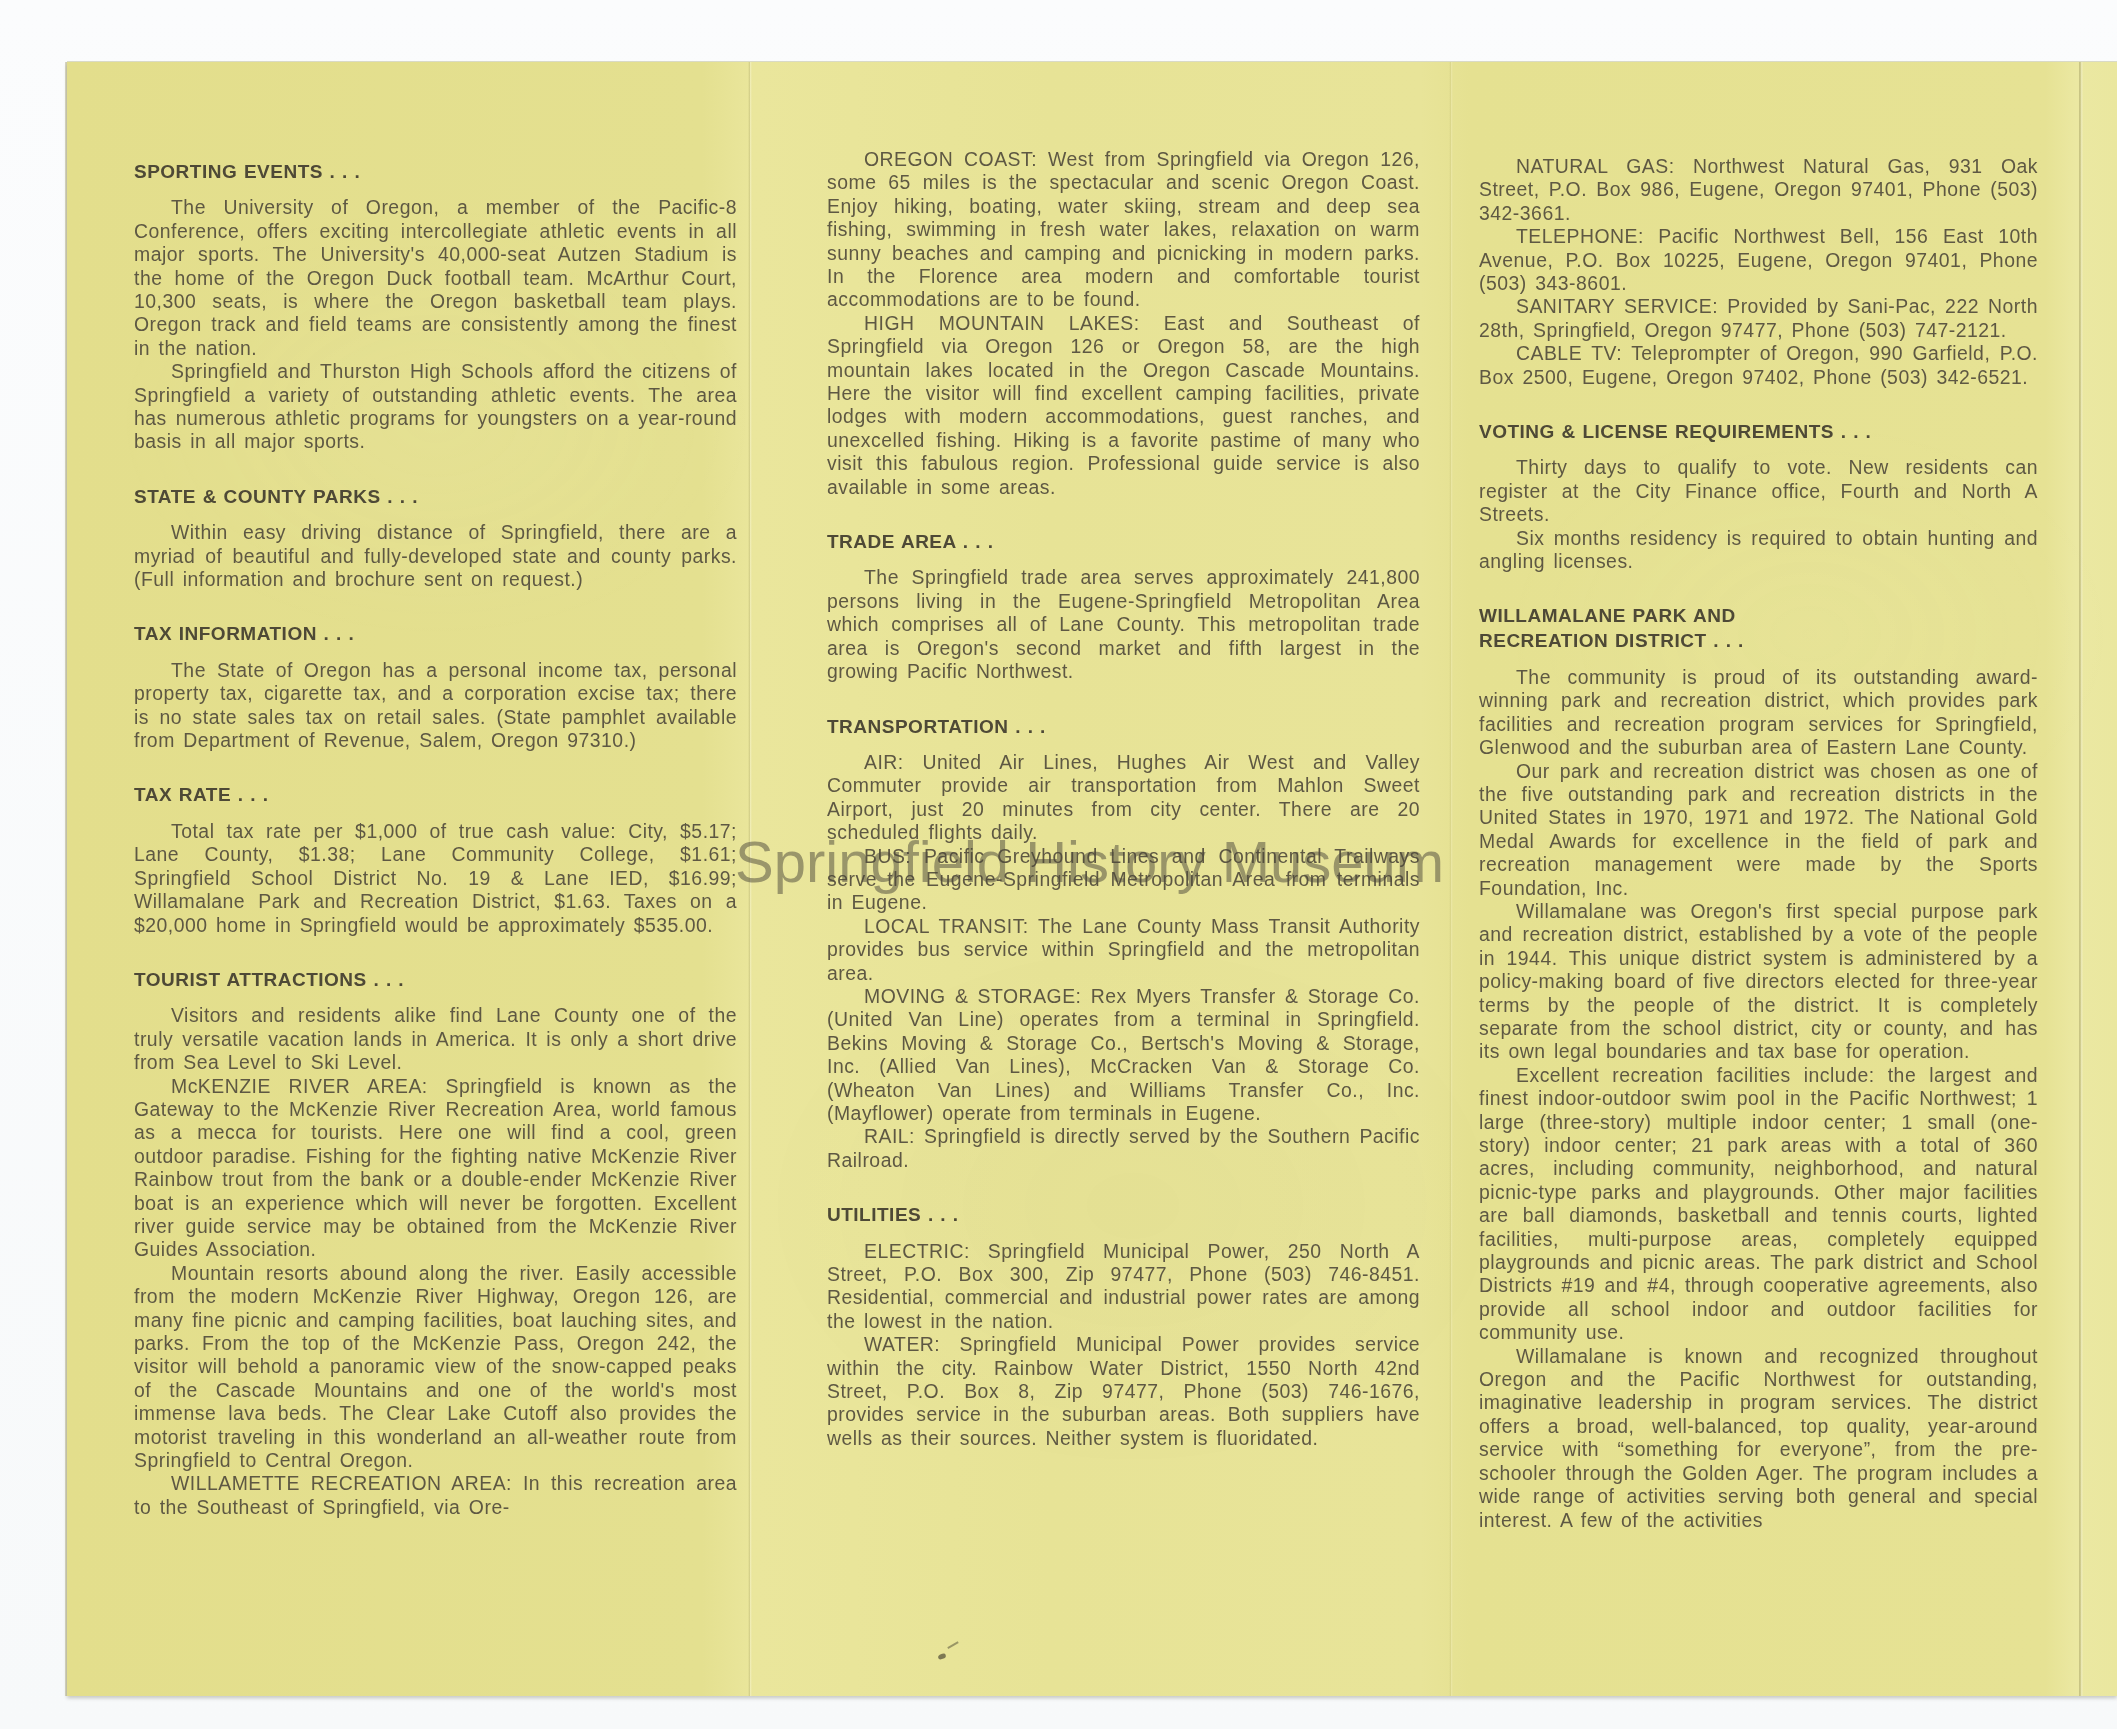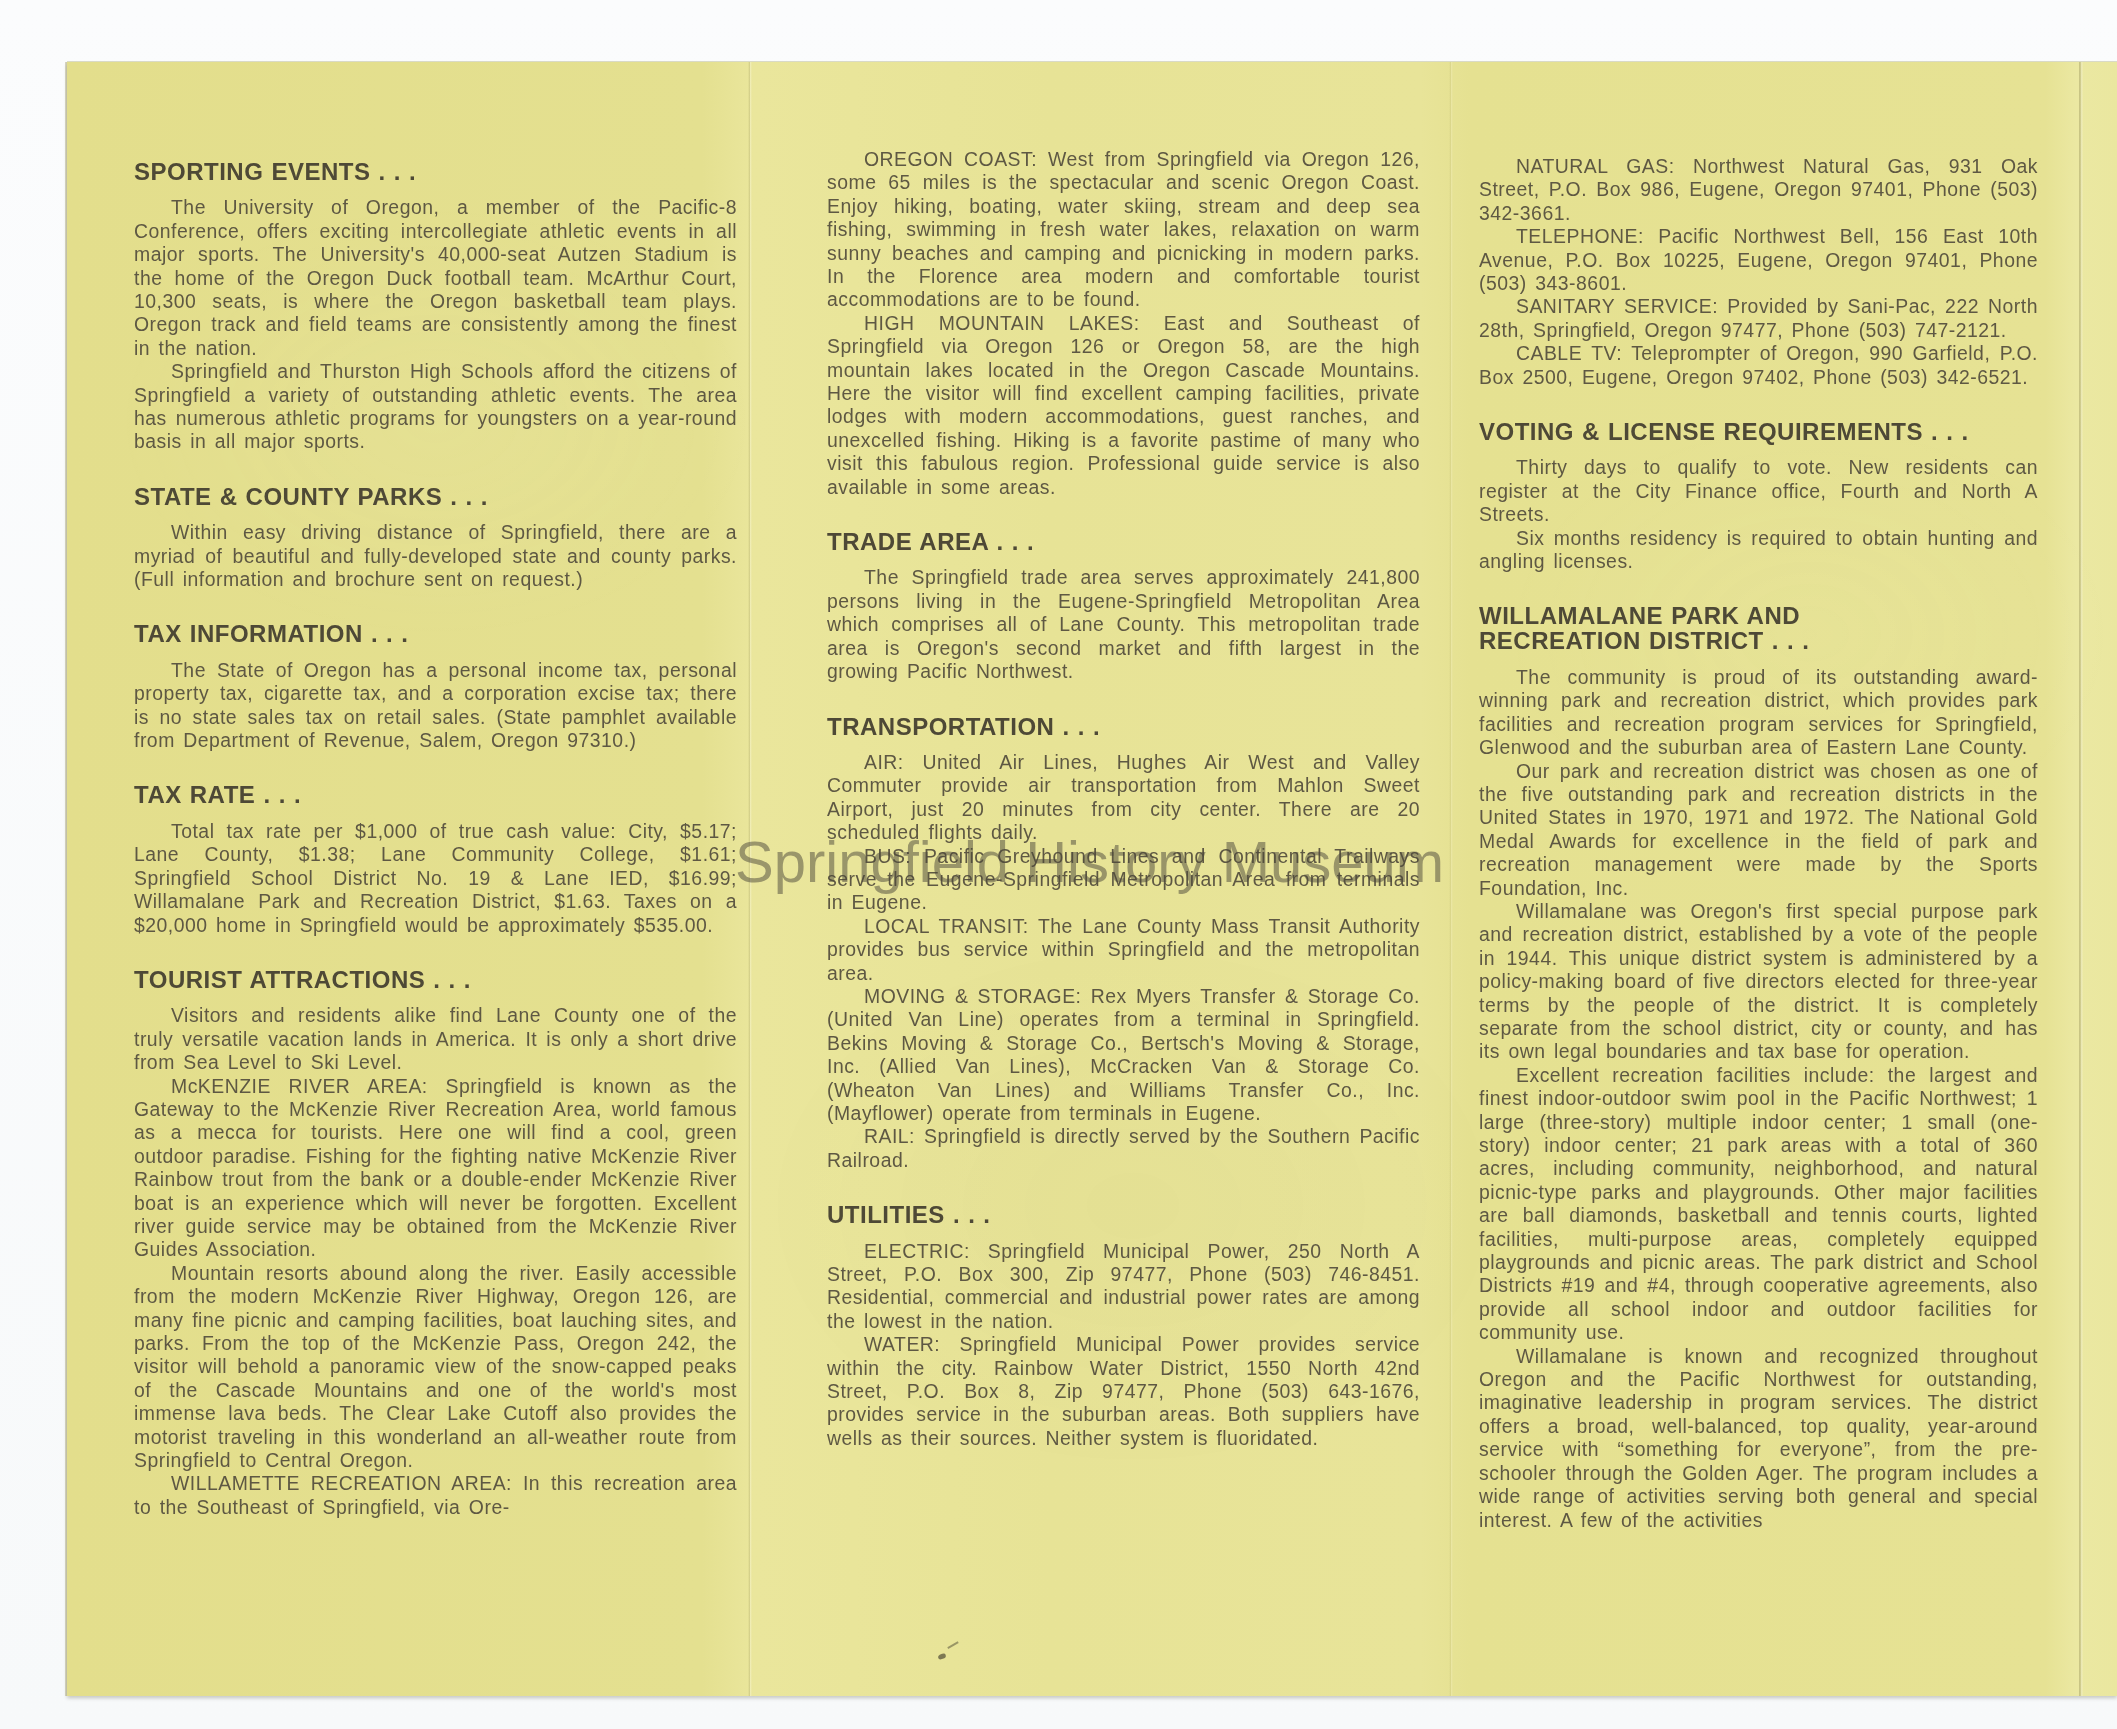--- a/index.html
+++ b/index.html
@@ -33,21 +33,21 @@
   .crease-inner{background:linear-gradient(90deg,transparent,rgba(110,104,55,.20) 45%,rgba(255,255,248,.28) 62%,transparent);}
   .crease-right{background:linear-gradient(90deg,rgba(110,104,55,.28) 30%,rgba(255,255,248,.35) 70%,transparent);}
   .column{
     position:absolute;z-index:2;
     color:#5e5843;
     font-size:19.4px;line-height:23.4px;
     letter-spacing:0.5px;word-spacing:2.6px;
     text-align:justify;
   }
   .heading{
-    font-size:24px;line-height:25px;font-weight:bold;color:#4e4936;
+    font-size:19px;line-height:25px;font-weight:bold;color:#4e4936;
     letter-spacing:0.5px;word-spacing:0.9px;
     margin:30px 0 12.4px 0;text-align:left;white-space:pre-line;
   }
   .section:first-child .heading{margin-top:0;}
   .para{margin:0;text-indent:37px;}
   .para.no-indent{text-indent:0;}
   .watermark{
     position:absolute;z-index:5;left:668px;top:769px;
     font-size:58px;line-height:62px;font-weight:400;
     color:rgba(74,70,57,.50);letter-spacing:0;white-space:nowrap;
@@ -111,21 +111,21 @@
         <h2 class="heading">TRANSPORTATION . . .</h2>
         <p class="para">AIR: United Air Lines, Hughes Air West and Valley Commuter provide air transportation from Mahlon Sweet Airport, just 20 minutes from city center. There are 20 scheduled flights daily.</p>
         <p class="para">BUS: Pacific Greyhound Lines and Continental Trailways serve the Eugene-Springfield Metropolitan Area from terminals in Eugene.</p>
         <p class="para">LOCAL TRANSIT: The Lane County Mass Transit Authority provides bus service within Springfield and the metropolitan area.</p>
         <p class="para">MOVING &amp; STORAGE: Rex Myers Transfer &amp; Storage Co. (United Van Line) operates from a terminal in Springfield. Bekins Moving &amp; Storage Co., Bertsch's Moving &amp; Storage, Inc. (Allied Van Lines), McCracken Van &amp; Storage Co. (Wheaton Van Lines) and Williams Transfer Co., Inc. (Mayflower) operate from terminals in Eugene.</p>
         <p class="para">RAIL: Springfield is directly served by the Southern Pacific Railroad.</p>
       </div>
       <div class="section">
         <h2 class="heading">UTILITIES . . .</h2>
         <p class="para">ELECTRIC: Springfield Municipal Power, 250 North A Street, P.O. Box 300, Zip 97477, Phone (503) 746-8451. Residential, commercial and industrial power rates are among the lowest in the nation.</p>
-        <p class="para">WATER: Springfield Municipal Power provides service within the city. Rainbow Water District, 1550 North 42nd Street, P.O. Box 8, Zip 97477, Phone (503) 643-1676, provides service in the suburban areas. Both suppliers have wells as their sources. Neither system is fluoridated.</p>
+        <p class="para">WATER: Springfield Municipal Power provides service within the city. Rainbow Water District, 1550 North 42nd Street, P.O. Box 8, Zip 97477, Phone (503) 746-1676, provides service in the suburban areas. Both suppliers have wells as their sources. Neither system is fluoridated.</p>
       </div>
     </div>
   <div class="column" style="left:1412px;top:93px;width:559px;">
       <div class="section">
         <p class="para">NATURAL GAS: Northwest Natural Gas, 931 Oak Street, P.O. Box 986, Eugene, Oregon 97401, Phone (503) 342-3661.</p>
         <p class="para">TELEPHONE: Pacific Northwest Bell, 156 East 10th Avenue, P.O. Box 10225, Eugene, Oregon 97401, Phone (503) 343-8601.</p>
         <p class="para">SANITARY SERVICE: Provided by Sani-Pac, 222 North 28th, Springfield, Oregon 97477, Phone (503) 747-2121.</p>
         <p class="para">CABLE TV: Teleprompter of Oregon, 990 Garfield, P.O. Box 2500, Eugene, Oregon 97402, Phone (503) 342-6521.</p>
       </div>
       <div class="section">

